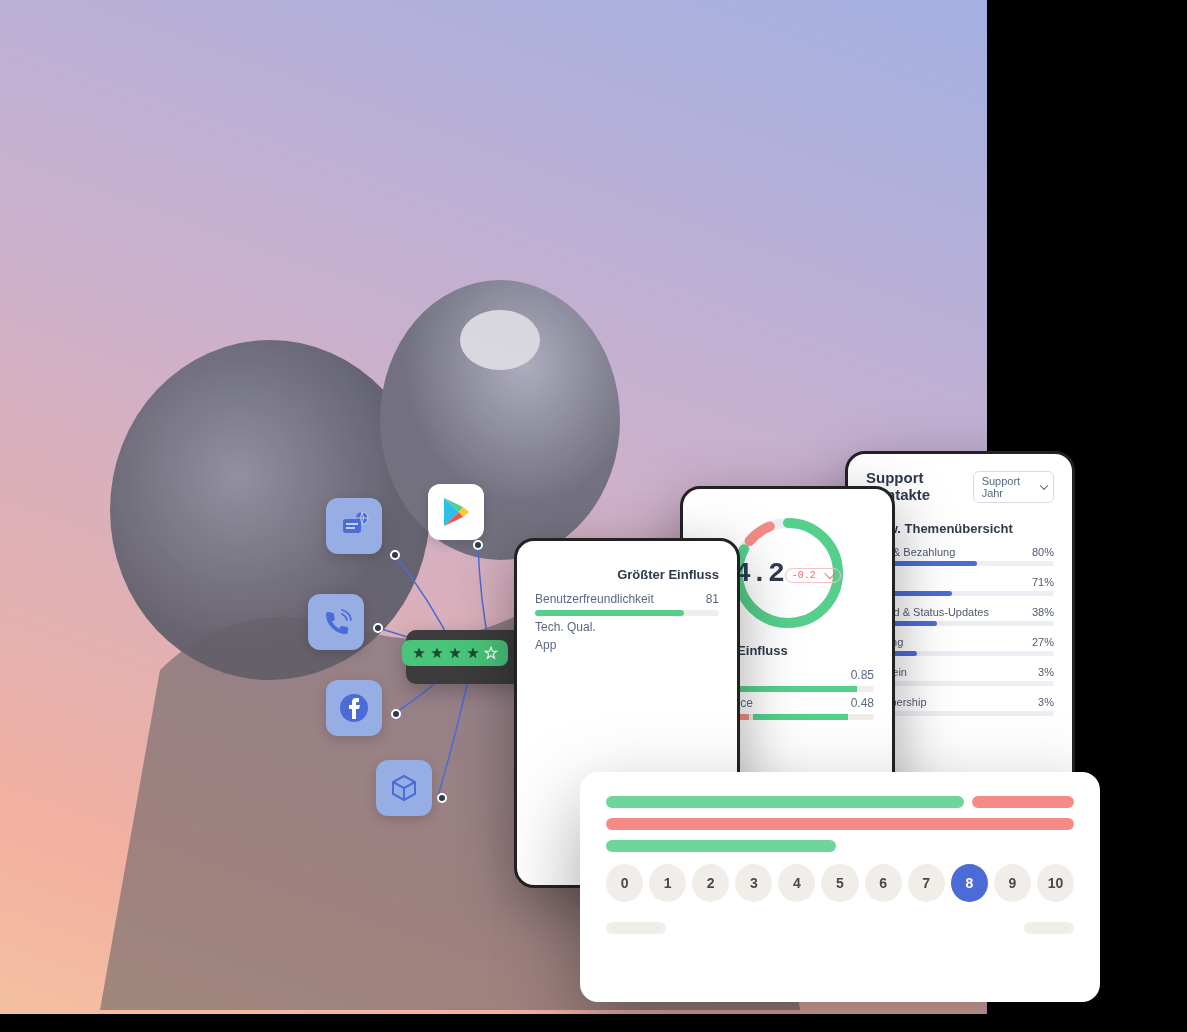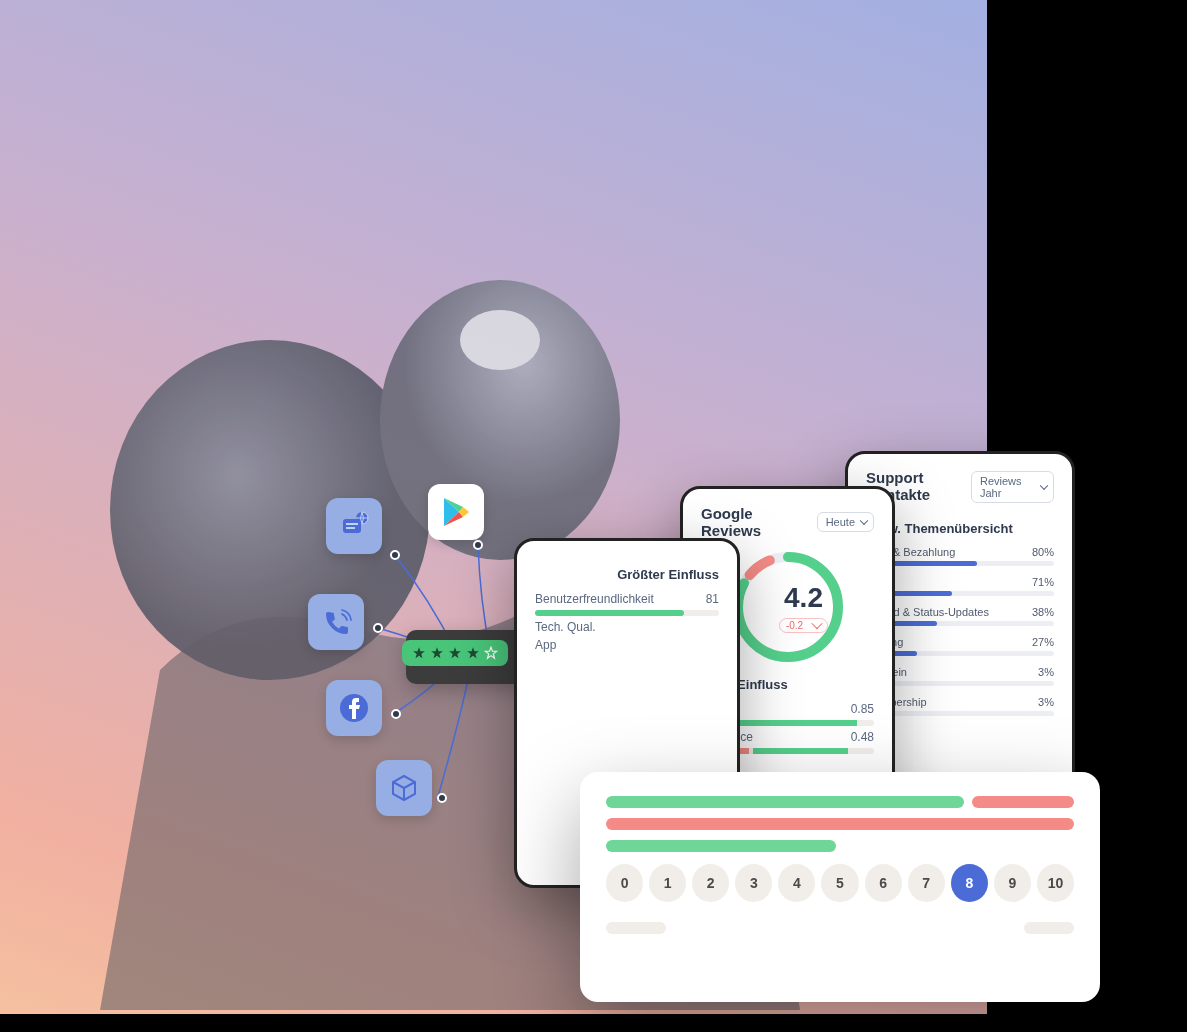--- a/index.html
+++ b/index.html
@@ -91,22 +91,22 @@
   .dropdown::after{
     content:""; position:absolute; right:6px; top:50%;
     width:5px;height:5px;border-right:1.5px solid #5a6880;border-bottom:1.5px solid #5a6880;
     transform: translateY(-70%) rotate(45deg);
   }
 
   .gauge-wrap { display:flex; justify-content:center; margin:8px 0 6px;}
   .gauge { position:relative; width:140px; height:140px;}
   .gauge svg{transform: rotate(-90deg);}
   .gauge-center{
-    position:absolute; top:0;left:16px;width:100%;height:100%;
-    display:flex;flex-direction:column;align-items:center;justify-content:center;
+    position:absolute; top:0;left:0;width:100%;height:100%;
+    display:flex;flex-direction:row;align-items:center;justify-content:center;font-family:Liberation Mono, monospace;
   }
   .gauge-value{font-size:28px; font-weight:700;color:#2f3a4e;}
   .delta-pill{
     font-size:10px; color:#f26a6a;
     border:1px solid #f9c2c2;
     border-radius:10px; padding:1px 6px;
     display:flex;align-items:center;gap:10px;
     margin-top:4px;
   }
   .delta-arrow{width:8px;height:8px;border-right:1.5px solid #f26a6a;border-bottom:1.5px solid #f26a6a;transform:rotate(45deg) translate(-1px,-1px);}
@@ -245,21 +245,21 @@
   </div>
   <svg width="30" height="30" viewBox="0 0 30 30">
       <circle cx="15" cy="11" r="6" fill="#6a6a6a"></circle>
       <path d="M4,30 q0,-10 11,-10 q11,0 11,10 Z" fill="#6a6a6a"></path>
     </svg>
 </div>
 
 <div class="card card-support">
   <div class="card-header">
     <div class="card-title" style="line-height:1.1">Support Kontakte</div>
-    <div class="dropdown">Reviews Jahr</div>
+    <div class="dropdown">Support Jahr</div>
   </div>
   <div class="section-title" style="margin-top:18px">Antw. Themenübersicht</div>
   <div id="topics">
       <div>
         <div class="topic-row">
           <span>reise &amp; Bezahlung</span>
           <span>80%</span>
         </div>
   <div class="topic-bar">
           <div class="topic-fill" style="width:59%"></div>
@@ -307,24 +307,20 @@
           <span>3%</span>
         </div>
   <div class="topic-bar">
           <div class="topic-fill" style="width:3%"></div>
         </div>
       </div>
     </div>
 </div>
 
 <div class="card card-google">
-  <div class="card-header">
-    <div class="card-title">Google Reviews</div>
-    <div class="dropdown">Heute</div>
-  </div>
   <div class="gauge-wrap">
     <div class="gauge" style="width:120px;height:120px">
       <svg width="120" height="120" viewBox="0 0 120 120">
         <circle cx="60" cy="60" r="50" fill="none" stroke="#eceff5" stroke-width="10"></circle>
         <circle cx="60" cy="60" r="50" fill="none" stroke="#55d08c" stroke-width="10" stroke-dasharray="260 314" stroke-linecap="round"></circle>
         <circle cx="60" cy="60" r="50" fill="none" stroke="#f58b86" stroke-width="10" stroke-dasharray="25 314" stroke-dashoffset="-270" stroke-linecap="round"></circle>
       </svg>
       <div class="gauge-center">
         <div class="gauge-value">4.2</div>
         <div class="delta-pill">

